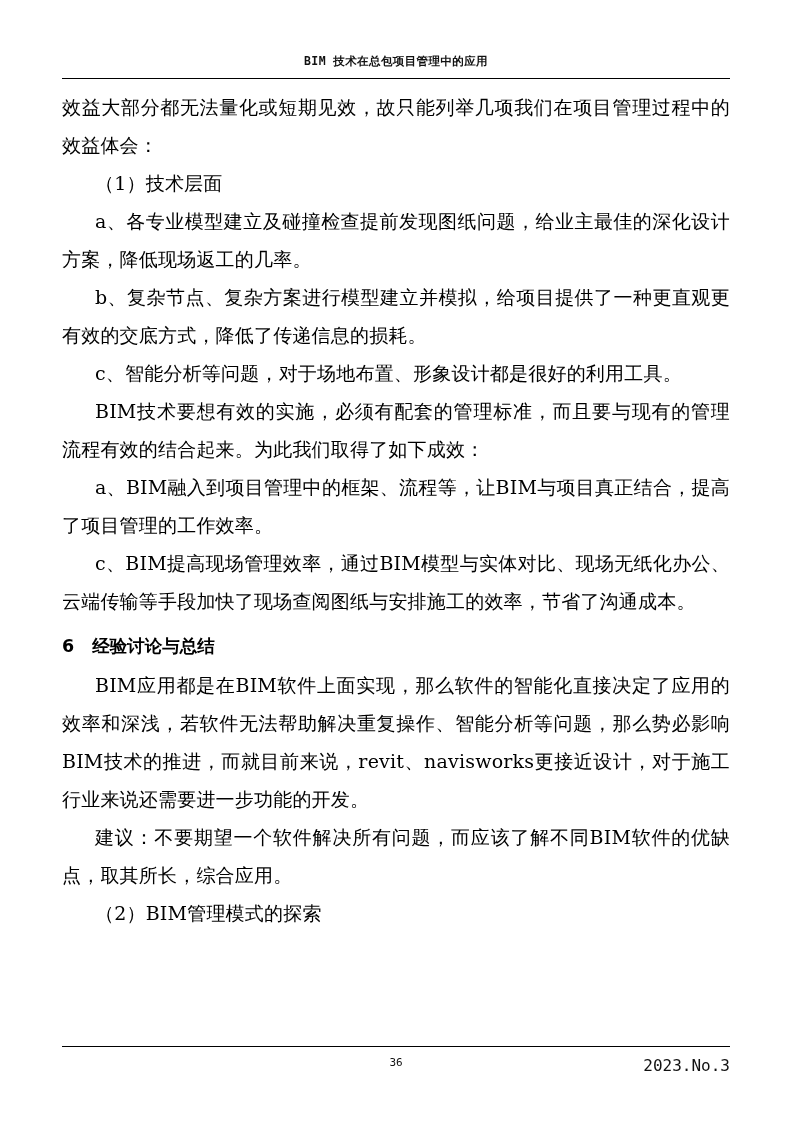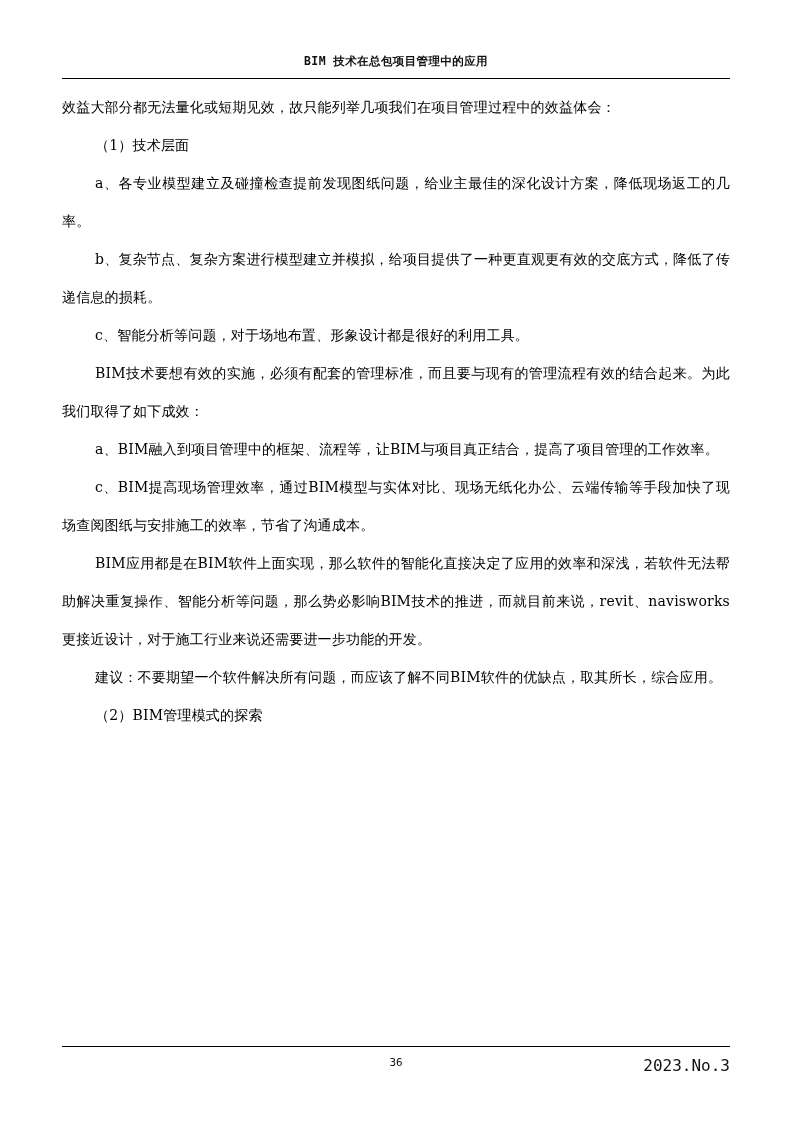--- a/index.html
+++ b/index.html
@@ -50,21 +50,21 @@
   }
   
   .content {
     position: absolute;
     left: 62px;
     top: 88px;
     width: 668px;
   }
   p {
     margin: 0;
-    font-size: 14px;
+    font-size: 19px;
     line-height: 38px;
     text-align: justify;
     text-justify: inter-ideograph;
     letter-spacing: 0.2px;
   }
   p.indent {
     text-indent: 33px;
   }
   h2.section {
     margin: 6px 0 0 0;
@@ -123,20 +123,23 @@
   <div class="content">
     <p>效益大部分都无法量化或短期见效，故只能列举几项我们在项目管理过程中的效益体会：</p>
     <p class="indent">（1）技术层面</p>
     <p class="indent">a、各专业模型建立及碰撞检查提前发现图纸问题，给业主最佳的深化设计方案，降低现场返工的几率。</p>
     <p class="indent">b、复杂节点、复杂方案进行模型建立并模拟，给项目提供了一种更直观更有效的交底方式，降低了传递信息的损耗。</p>
     <p class="indent">c、智能分析等问题，对于场地布置、形象设计都是很好的利用工具。</p>
     <p class="indent">BIM技术要想有效的实施，必须有配套的管理标准，而且要与现有的管理流程有效的结合起来。为此我们取得了如下成效：</p>
     <p class="indent">a、BIM融入到项目管理中的框架、流程等，让BIM与项目真正结合，提高了项目管理的工作效率。</p>
     <p class="indent">c、BIM提高现场管理效率，通过BIM模型与实体对比、现场无纸化办公、云端传输等手段加快了现场查阅图纸与安排施工的效率，节省了沟通成本。</p>
 
+    <h2 class="section">
+      <span class="num">6</span><span>经验讨论与总结</span>
+    </h2>
 
     <p class="indent">BIM应用都是在BIM软件上面实现，那么软件的智能化直接决定了应用的效率和深浅，若软件无法帮助解决重复操作、智能分析等问题，那么势必影响BIM技术的推进，而就目前来说，revit、navisworks更接近设计，对于施工行业来说还需要进一步功能的开发。</p>
     <p class="indent">建议：不要期望一个软件解决所有问题，而应该了解不同BIM软件的优缺点，取其所长，综合应用。</p>
     <p class="indent">（2）BIM管理模式的探索</p>
   </div>
 
   <div class="footer-rule"></div>
   <div class="footer">
     <div class="footer-page">36</div>
     <div class="footer-issue">2023.No.3</div>

